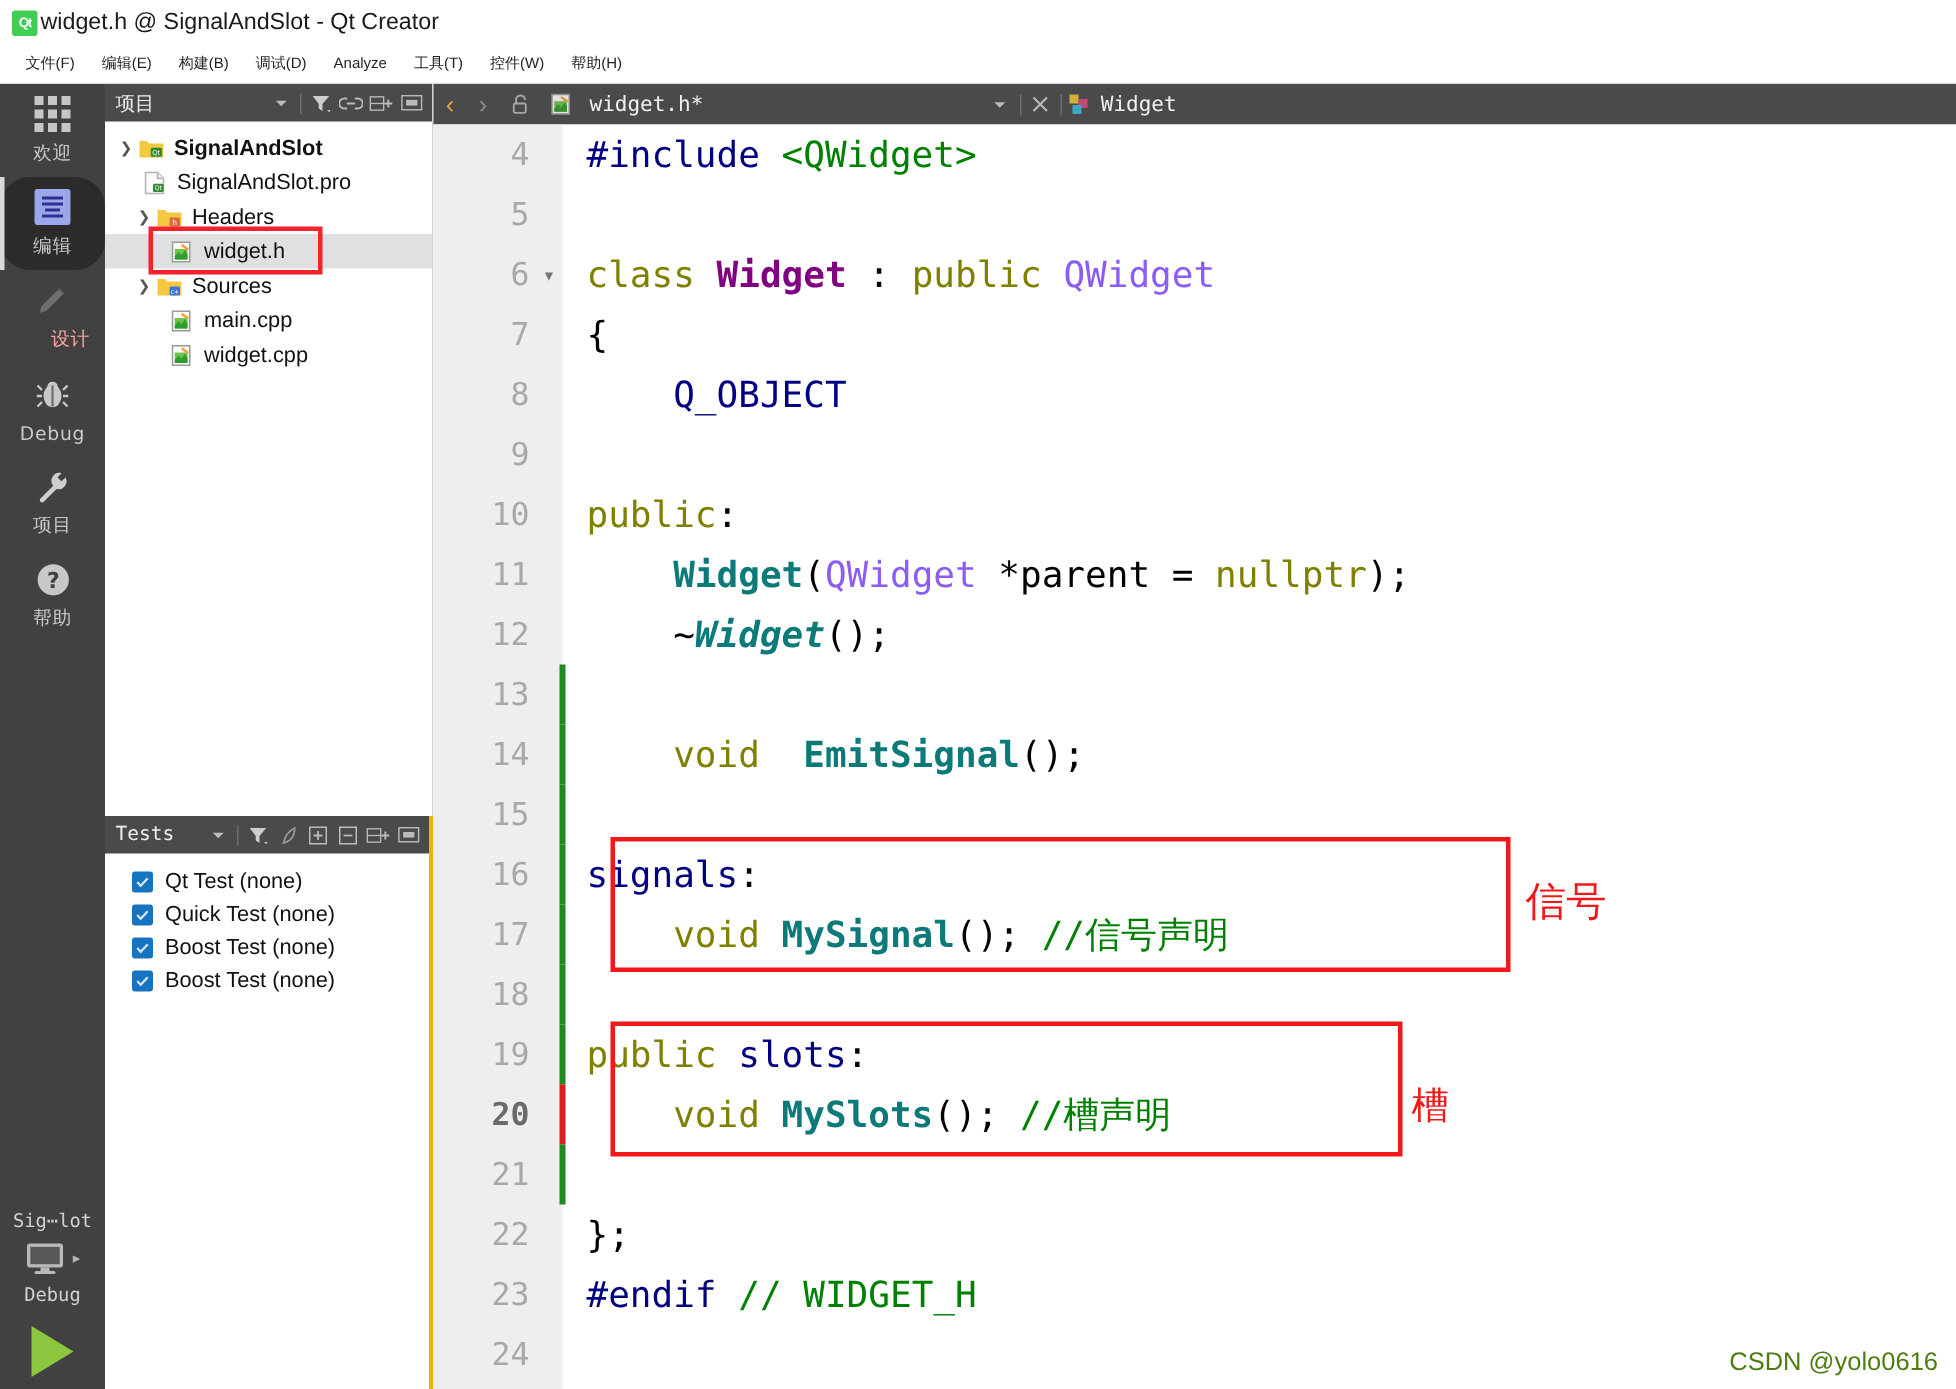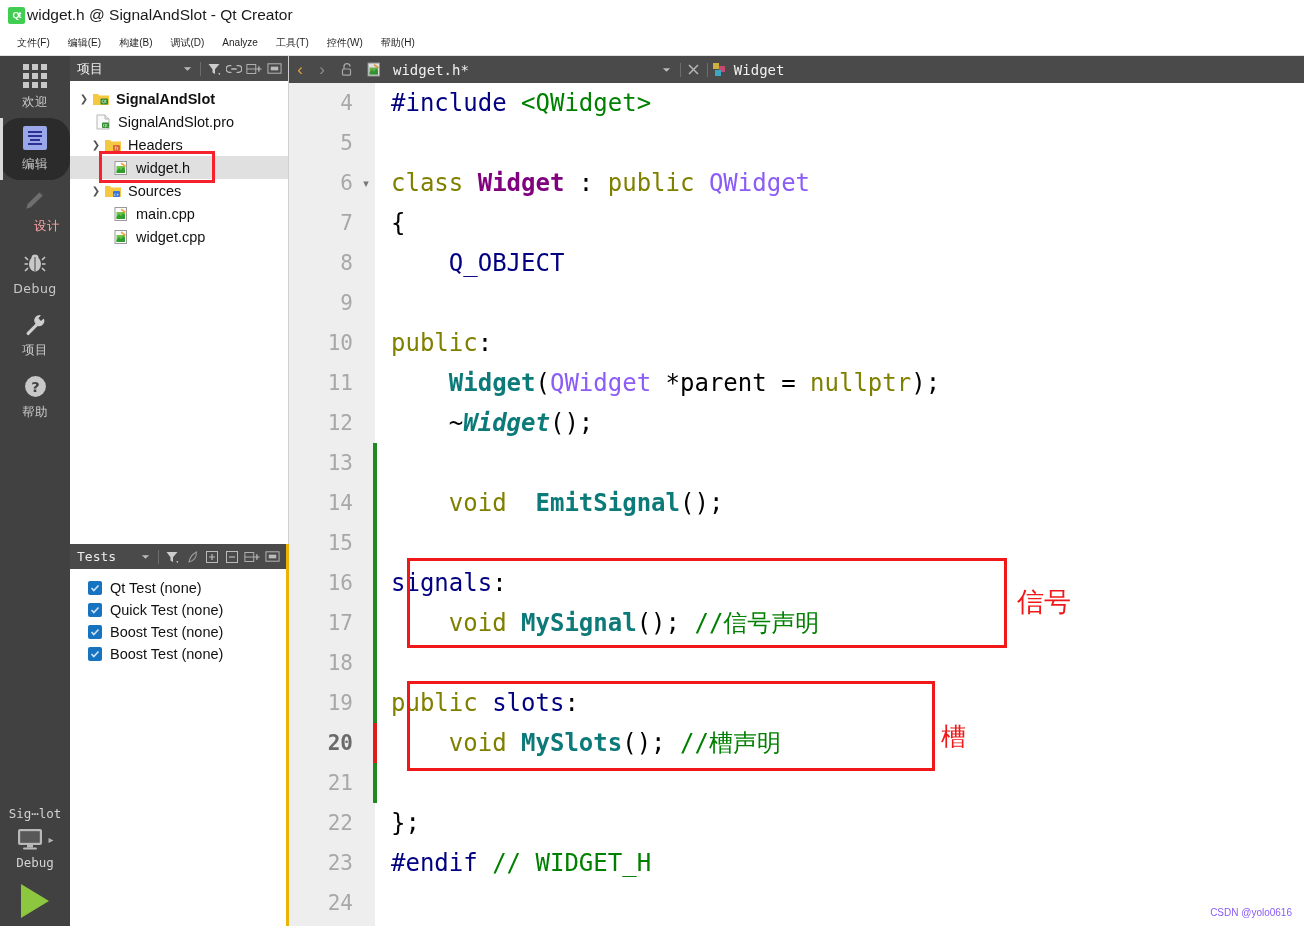--- a/index.html
+++ b/index.html
@@ -153,21 +153,21 @@
   .chg.red   { background:#e01b1b; }
 
   
   .redbox { position:absolute; border:3px solid #f01818; }
   .redlabel {
     position:absolute; color:#f01818; font-size:27px;
     font-family:"DejaVu Sans", sans-serif; line-height:1;
   }
 
   .watermark {
-    position:absolute; right:12px; bottom:8px; color:#8b5cf6; font-size:10px;
+    position:absolute; right:12px; bottom:8px; color:#4d7c0f; font-size:17px;
     font-family:"Liberation Sans", sans-serif;
   }
 
   
   .runstrip { position:absolute; left:0; bottom:0; width:70px; height:126px; }
   .kit-label { color:#d2d2d2; font-size:12.5px; font-family:"DejaVu Sans Mono",monospace; text-align:center; }
   .playtri {
     width:0;height:0;border-left:28px solid #8dc63f;
     border-top:17px solid transparent;border-bottom:17px solid transparent;
   }

